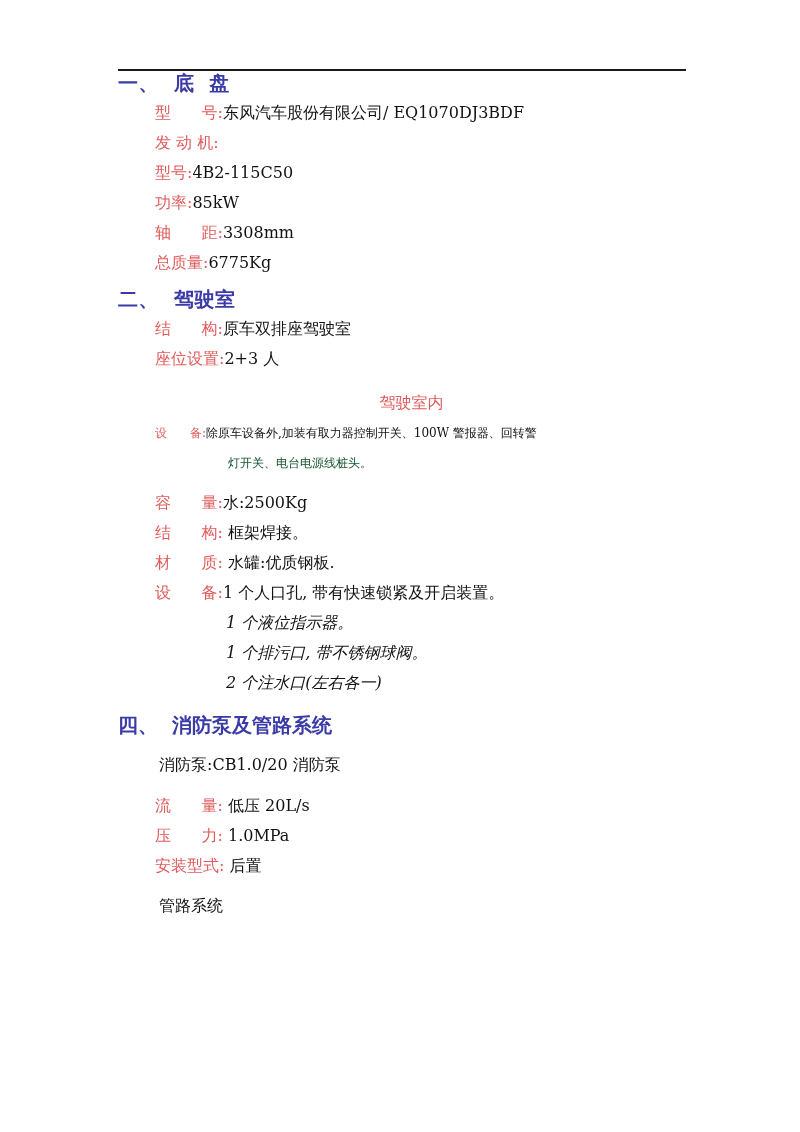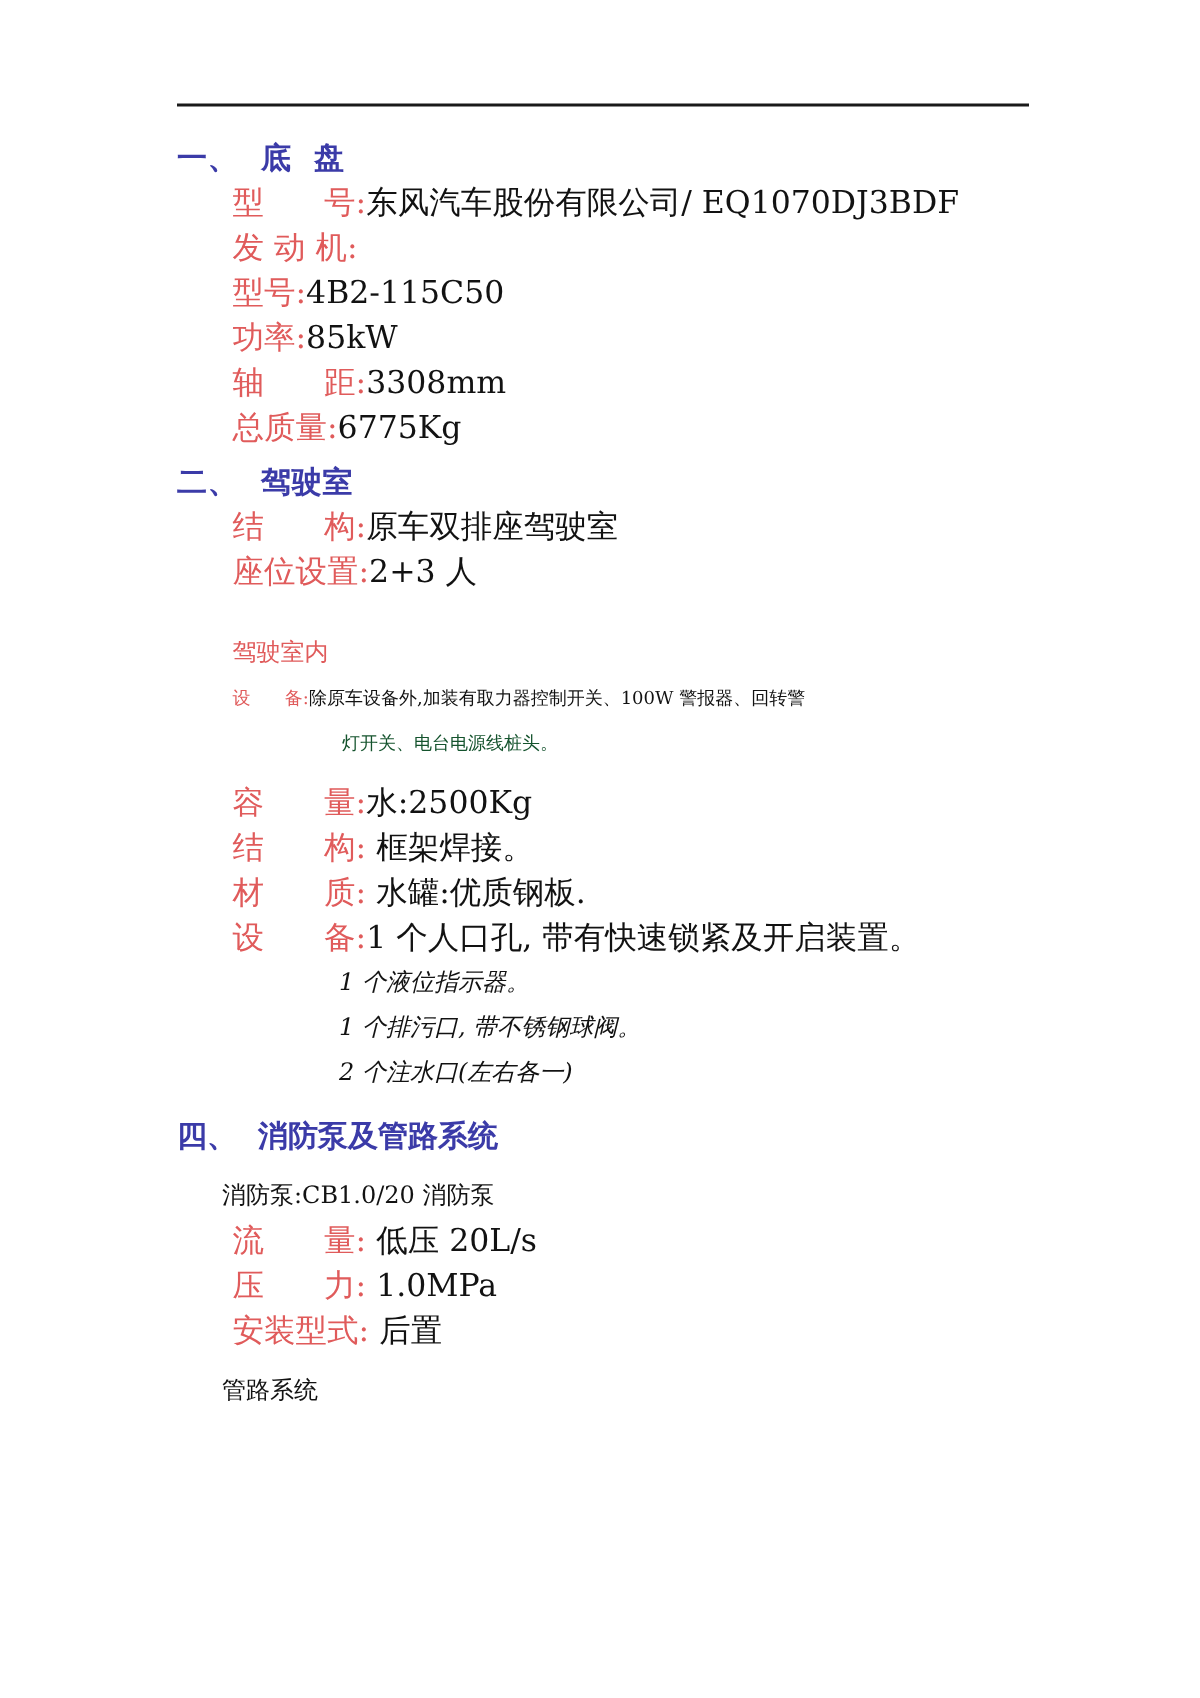--- a/index.html
+++ b/index.html
@@ -32,21 +32,21 @@
     top: 69px;
     width: 568px;
     height: 0;
     border-top: 2px solid #1a1a1a;
   }
 
   
   .content {
     position: absolute;
     left: 0;
-    top: 90px;
+    top: 68px;
     width: 668px;
   }
 
   
   .sec-heading {
     margin: 0;
     padding: 0 0 0 118px;
     color: #3b3bA8;
     font-size: 20px;
     line-height: 30px;
@@ -54,55 +54,55 @@
     letter-spacing: 0.5px;
     white-space: pre;
     font-family: "DejaVu Serif", "Liberation Serif", serif;
   }
   .sec-heading.tight { letter-spacing: 0px; }
 
   
   .row {
     margin: 0;
     padding: 0 0 0 155px;
-    font-size: 21px;
+    font-size: 16px;
     line-height: 30px;
     white-space: pre;
   }
 
   .lbl {
     color: #e05b5b;
     white-space: pre;
   }
   .val {
     color: #121212;
     white-space: pre;
   }
 
   
   .row-plain {
-    margin: 0;
+    margin: 11px;
     padding: 0 0 0 148px;
     font-size: 16px;
     line-height: 30px;
     color: #121212;
     white-space: pre;
   }
   .row-plain.gap-top { margin-top: 10px; }
 
   
   .row-redonly {
     margin: 0;
     padding: 0 0 0 155px;
     font-size: 16px;
     line-height: 30px;
     color: #e05b5b;
     white-space: pre;
   }
-  .row-redonly.gap-top { margin-top: 24px; }
+  .row-redonly.gap-top { margin-top: 14px; text-align: center; }
 
   
   .row-wrap {
     margin: 0;
     padding: 0 0 0 155px;
     font-size: 12px;
     line-height: 30px;
     white-space: normal;
     width: 540px;
     box-sizing: content-box;

